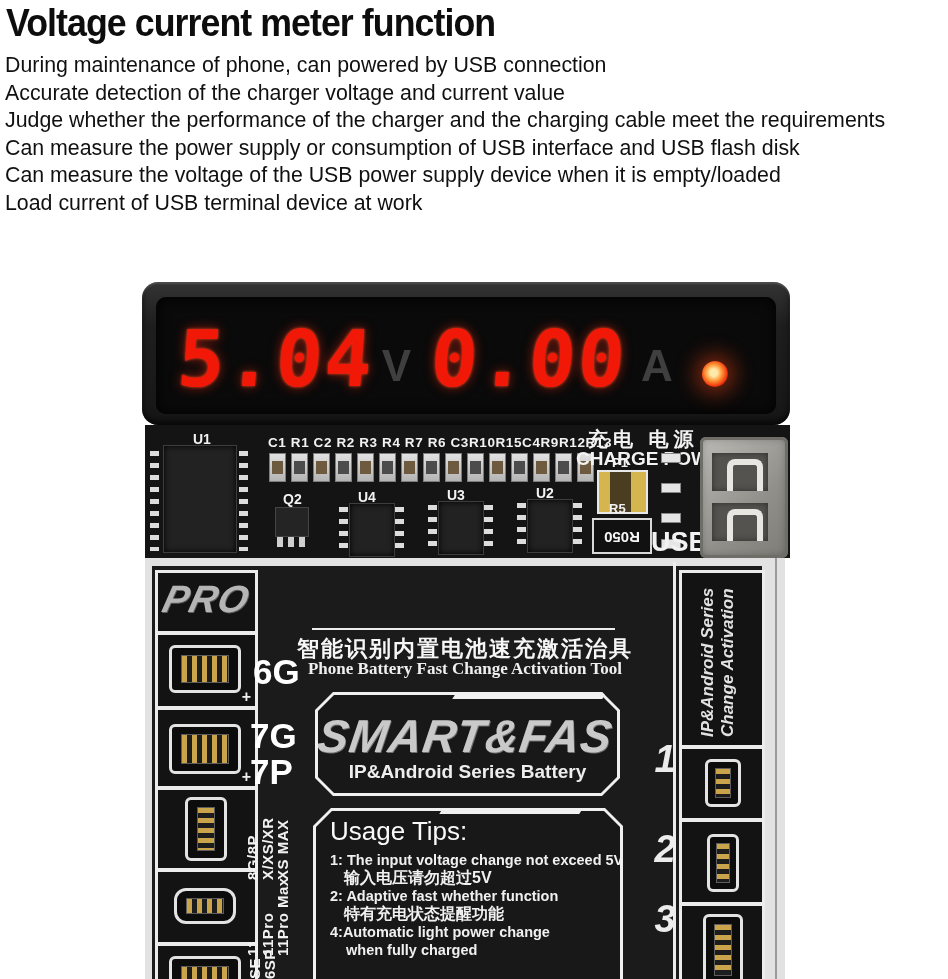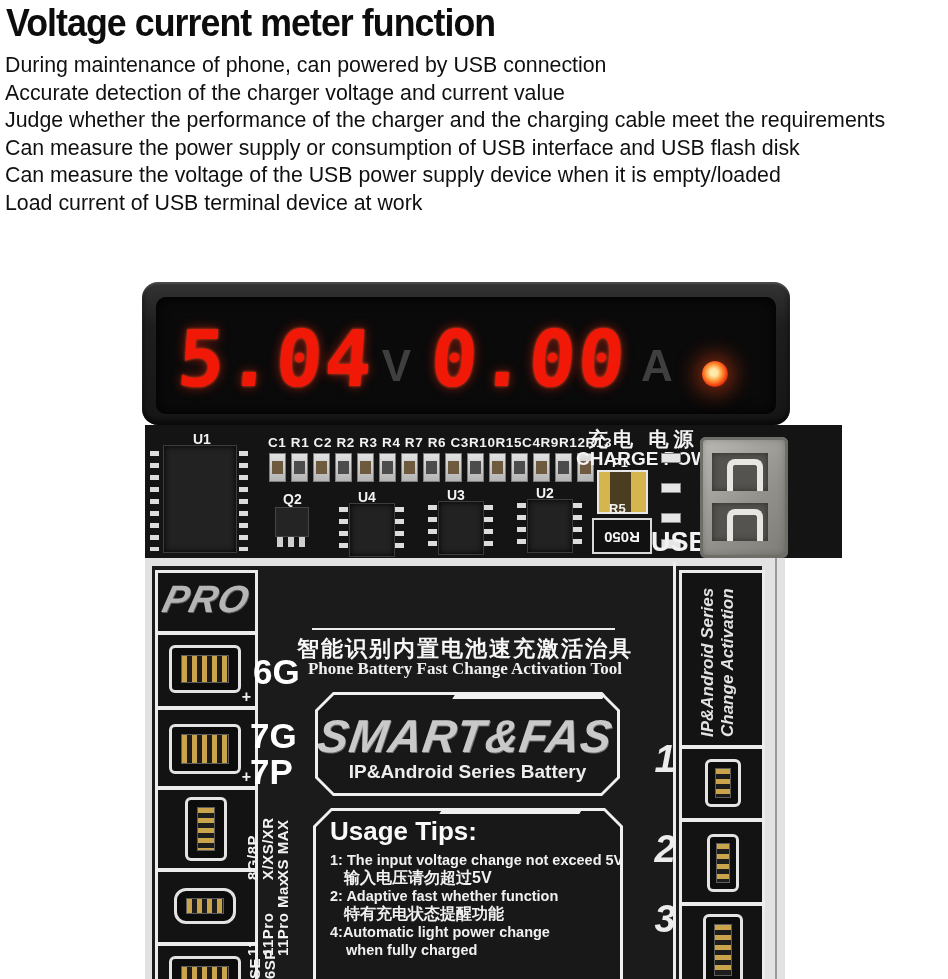--- a/index.html
+++ b/index.html
@@ -23,21 +23,21 @@
           color:#f21808;transform:skewX(-4deg);letter-spacing:2px;
           text-shadow:0 0 12px rgba(255,45,20,.55),0 0 3px rgba(255,90,40,.9);}
   .unit{font-size:44px;line-height:54px;font-weight:bold;color:#3f3f3f;margin:0 0 8px 8px;}
   .unit.amp{margin-left:14px;}
   .d2{margin-left:20px;}
   .led{position:absolute;left:546px;top:64px;width:26px;height:26px;border-radius:50%;
        background:radial-gradient(circle at 45% 45%, #ffe9a8 0 18%, #ff9a3a 40%, #f23a0e 65%, rgba(150,20,5,.35) 85%, rgba(0,0,0,0) 100%);
        box-shadow:0 0 20px 7px rgba(255,70,20,.45);}
 
   
-  .pcb{position:absolute;left:145px;top:425px;width:697px;height:133px;background:#141414;}
+  .pcb{position:absolute;left:145px;top:425px;width:645px;height:133px;background:#141414;}
   .silk{position:absolute;color:#f2f2f2;font-weight:bold;white-space:nowrap;}
   .chip{position:absolute;background:#222;border:1px solid #3d3d3d;box-shadow:inset 0 0 6px #000;}
   .pinstrip-v{position:absolute;width:9px;background:repeating-linear-gradient(to bottom,#dcdcdc 0 5px,rgba(0,0,0,0) 5px 12px);}
   .smd-row{position:absolute;left:124px;top:28px;display:flex;gap:5px;}
   .smd{width:15px;height:27px;background:linear-gradient(180deg,#e2e2e2,#b4b4b4);border:1px solid #7d7d7d;position:relative;}
   .smd::after{content:"";position:absolute;left:2px;right:2px;top:7px;bottom:7px;background:#6e5a3e;}
   .smd:nth-child(2n)::after{background:#4c4c4c;}
   .qbody{position:absolute;left:130px;top:82px;width:32px;height:28px;background:#242424;border:1px solid #444;}
   .qleg{position:absolute;top:112px;width:6px;height:10px;background:#cfcfcf;}
   .p1{position:absolute;left:452px;top:45px;width:47px;height:40px;border:2px solid #e8e8e8;
@@ -80,21 +80,21 @@
   .octa-inner{position:absolute;inset:3px;background:#181818;
         clip-path:polygon(16px 0,calc(100% - 16px) 0,100% 16px,100% calc(100% - 16px),calc(100% - 16px) 100%,16px 100%,0 calc(100% - 16px),0 16px);}
   .octa.tips-box{clip-path:polygon(18px 0,calc(100% - 18px) 0,100% 18px,100% 100%,0 100%,0 18px);}
   .tips-box .octa-inner{clip-path:polygon(16px 0,calc(100% - 16px) 0,100% 16px,100% 100%,0 100%,0 16px);}
   .slab{position:absolute;height:12px;background:#f0f0f0;transform:skewX(-32deg);}
   .logo-main{position:absolute;left:0;right:0;top:14px;text-align:center;font-size:46px;font-weight:bold;
              font-style:italic;color:#c9c9c9;transform:skewX(-8deg);letter-spacing:1px;
              text-shadow:1px 1px 0 #707070;white-space:nowrap;}
   .logo-sub{position:absolute;left:0;right:0;top:66px;text-align:center;font-size:19px;font-weight:bold;
             color:#ededed;white-space:nowrap;}
-  .tips-head{position:absolute;left:14px;top:5px;font-size:26px;font-weight:bold;color:#fafafa;}
+  .tips-head{position:absolute;left:14px;top:5px;font-size:26px;font-weight:normal;color:#fafafa;}
   .tips-lines{position:absolute;left:14px;top:40px;color:#f0f0f0;font-weight:bold;}
   .tl{font-size:14.5px;line-height:18px;white-space:nowrap;}
   .tl.cn{font-size:16px;margin-left:14px;}
   .tl.cont{margin-left:16px;}
   .slotnum{position:absolute;left:500px;width:40px;text-align:center;color:#ececec;
            font-size:38px;font-weight:bold;font-style:italic;}
   .vtext{position:absolute;left:16px;top:164px;transform:rotate(-90deg);transform-origin:top left;
          color:#e2e2e2;font-weight:bold;font-style:italic;font-size:17px;line-height:20px;white-space:nowrap;}
 </style>
 </head>

